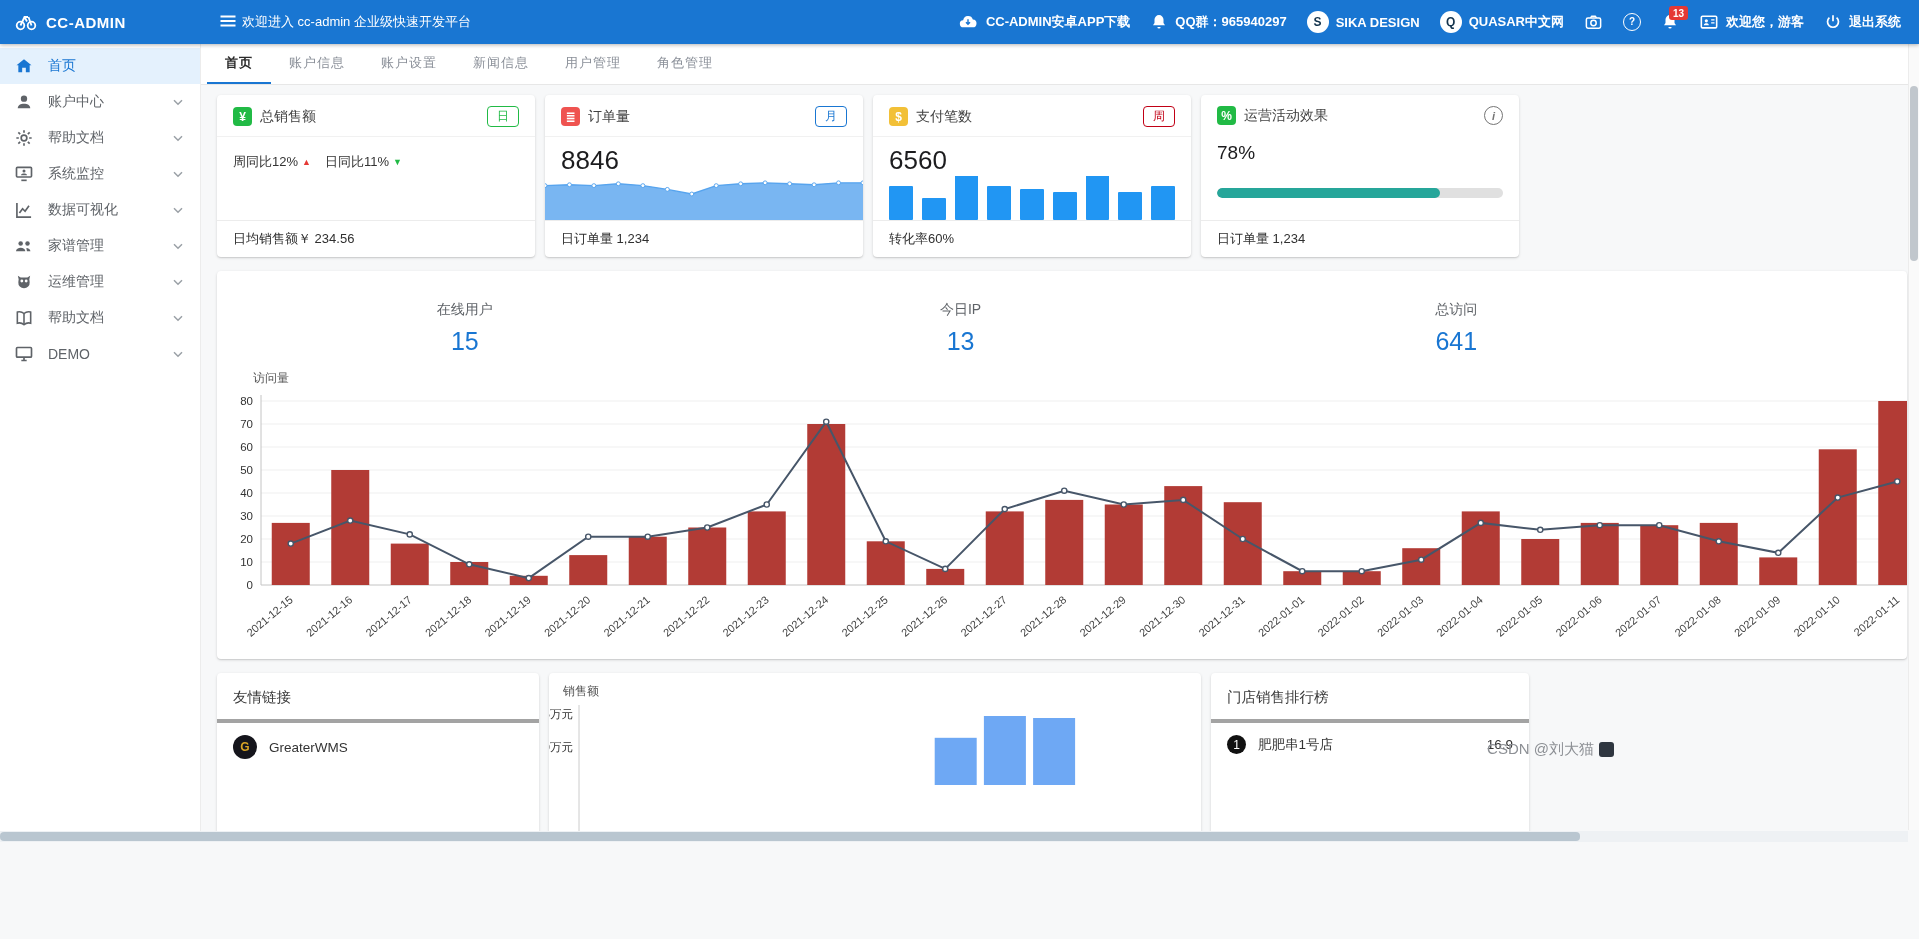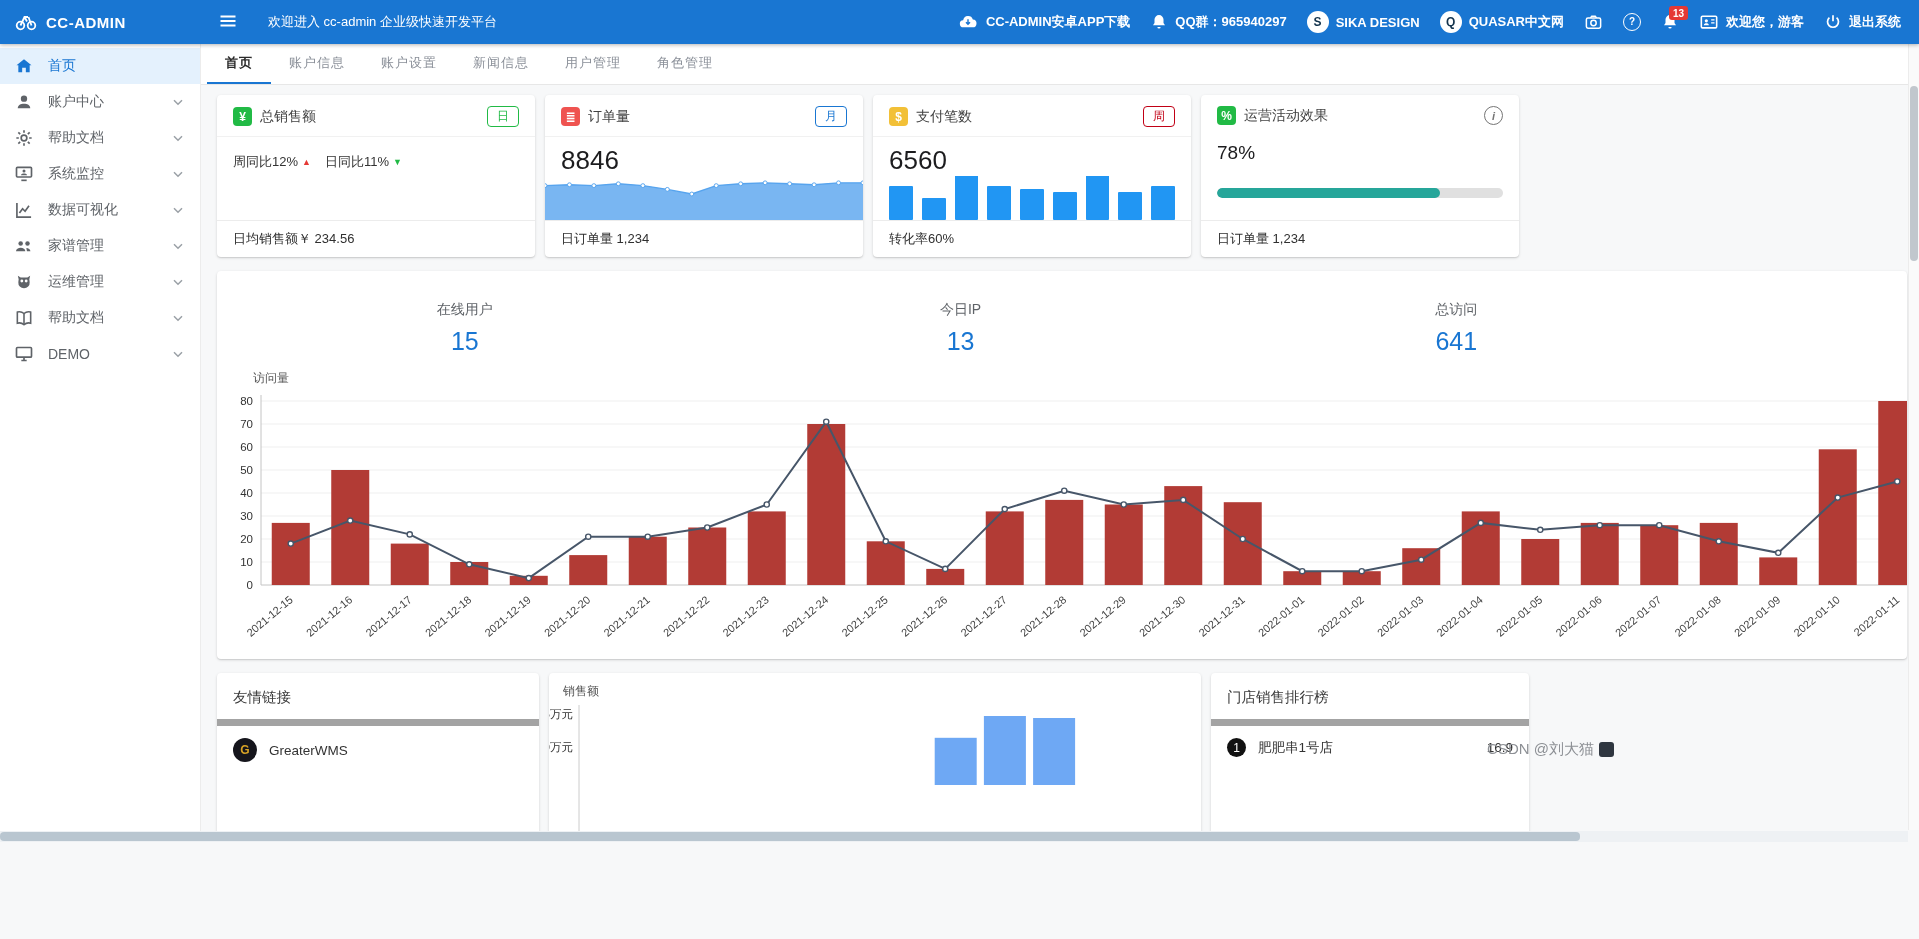--- a/index.html
+++ b/index.html
@@ -8,21 +8,21 @@
   .app{position:relative;width:1919px;height:842px;overflow:hidden;}
 
   
   .topbar{height:44px;background:#1976d2;color:#fff;display:flex;align-items:center;
           box-shadow:0 1px 4px rgba(0,0,0,.3);position:relative;z-index:5;}
   .brand{width:200px;display:flex;align-items:center;gap:8px;padding-left:14px;box-sizing:border-box;
          font-weight:700;font-size:15px;letter-spacing:.5px;cursor:pointer;}
   .ic{display:inline-flex;align-items:center;justify-content:center;}
   .ic svg{display:block;}
   .hamburger{background:none;border:none;color:#fff;margin-left:14px;cursor:pointer;padding:4px;}
-  .welcome{margin-left:26px;font-size:13px;}
+  .welcome{font-size:13px;}
   .topbar-right{margin-left:auto;display:flex;align-items:center;gap:20px;padding-right:18px;font-size:13px;font-weight:600;}
   .tb-link{display:flex;align-items:center;gap:7px;color:#fff;text-decoration:none;cursor:pointer;white-space:nowrap;}
   .logo-circle{width:22px;height:22px;border-radius:50%;background:#fff;color:#13334d;display:inline-flex;
                align-items:center;justify-content:center;font-size:12px;font-weight:700;}
   .tb-icon{position:relative;cursor:pointer;display:inline-flex;}
   .nbadge{position:absolute;top:-7px;right:-9px;background:#e53935;color:#fff;font-size:10px;font-weight:700;
           min-width:15px;height:14px;border-radius:3px;display:flex;align-items:center;justify-content:center;padding:0 2px;}
   .circle-glyph{width:16px;height:16px;border:1.7px solid #fff;border-radius:50%;display:inline-flex;
                 align-items:center;justify-content:center;font-size:10px;font-weight:700;line-height:1;}
 
@@ -80,21 +80,21 @@
   .ov-col{flex:1;text-align:center;}
   .ov-label{font-size:14px;color:#5f6368;margin-top:8px;}
   .ov-value{font-size:25px;color:#1976d2;margin-top:8px;cursor:pointer;}
   .chart-area{margin-top:14px;position:relative;}
   .axis-name{font-size:12px;color:#555;margin-left:36px;margin-bottom:2px;}
   .bigchart{display:block;}
 
   
   .bottom-row{display:flex;gap:10px;margin-top:14px;}
   .b-card{height:300px;box-sizing:border-box;overflow:hidden;position:relative;}
-  .b-head{padding:15px 16px 12px;font-size:14.5px;color:#3a3a3a;border-bottom:7px solid #a3a3a3;}
+  .b-head{padding:15px 16px 12px;font-size:14.5px;color:#3a3a3a;border-bottom:4px solid #a3a3a3;}
   .link-row{display:flex;align-items:center;gap:12px;padding:12px 16px;font-size:13.5px;color:#333;cursor:pointer;}
   .g-logo{width:24px;height:24px;border-radius:50%;background:#15151c;color:#d9a425;font-size:12px;font-weight:700;
           display:inline-flex;align-items:center;justify-content:center;}
   .rank-row{display:flex;align-items:center;gap:12px;padding:12px 16px;font-size:13.5px;color:#333;}
   .rank-badge{width:19px;height:19px;border-radius:50%;background:#111;color:#fff;font-size:12px;
               display:inline-flex;align-items:center;justify-content:center;}
   .rank-name{flex:1;}
   .rank-val{color:#333;}
   .mini-ylabel{position:absolute;top:10px;left:14px;font-size:12px;color:#555;}
 

